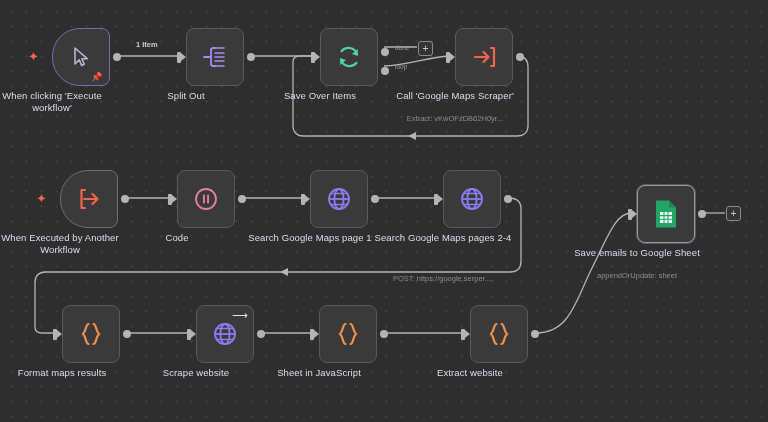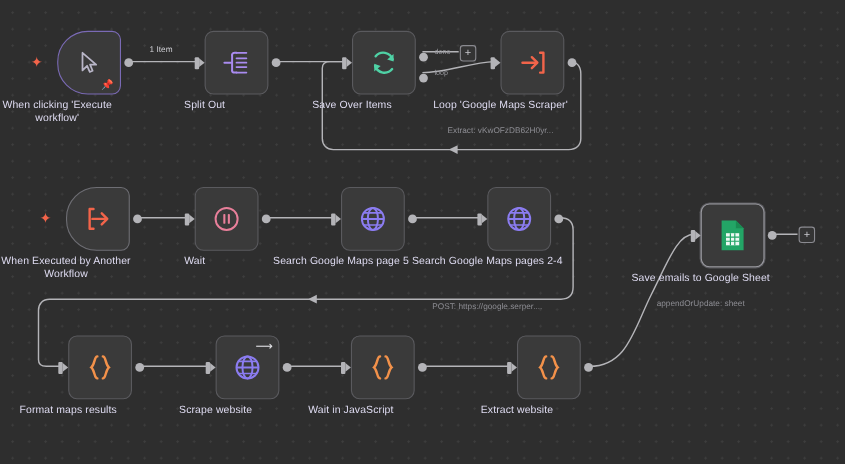--- a/index.html
+++ b/index.html
@@ -124,21 +124,21 @@
 
     <path class="wire" d="M262 333 L313 333"></path>
 
     <path class="wire" d="M385 333 L464 333"></path>
 
     <path class="wire" d="M536 333 C570 333 576 300 592 268 C608 236 616 213 631 213"></path>
 
     <path class="wire" d="M703 213 L725 213"></path>
   </svg>
 
-  <div class="wirelabel" style="left:136px;top:40px;">1 Item</div>
+  <div class="wirelabel" style="left:136px;top:40px;font-weight:bold;">1 Item</div>
 
   <div class="plusbtn" style="left:418px;top:41px;">
     <span>+</span>
   </div>
   <div class="plusbtn" style="left:726px;top:206px;">
     <span>+</span>
   </div>
 
   <div class="bolt" style="left:28px;top:50px;">✦</div>
   <div class="node" style="left:52px;top:28px;">
@@ -197,21 +197,21 @@
       <span>
         <svg class="ic" width="26" height="26" viewBox="0 0 26 26">
           <path d="M20 4 H23 V22 H20" fill="none" stroke="#f2644a" stroke-width="2.2" stroke-linecap="round" stroke-linejoin="round"></path>
           <path d="M4 13 H17" stroke="#f2644a" stroke-width="2.2" stroke-linecap="round"></path>
           <polyline points="12.5,8 17.5,13 12.5,18" fill="none" stroke="#f2644a" stroke-width="2.2" stroke-linecap="round" stroke-linejoin="round"></polyline>
         </svg>
       </span>
       <div class="port in"></div>
       <div class="port out"></div>
     </div>
-    <div class="nlabel">Loop 'Google Maps Scraper'</div>
+    <div class="nlabel">Call 'Google Maps Scraper'</div>
     <div class="nsub" style="top:86px;">Extract: vKwOFzDB62H0yr...</div>
   </div>
 
   <div class="bolt" style="left:36px;top:192px;">✦</div>
   <div class="node" style="left:60px;top:170px;">
     <div class="nbox trigger" style="border-color:#6e6e74;">
       <span>
         <svg class="ic" width="26" height="26" viewBox="0 0 26 26">
           <path d="M9 4 H5.5 V22 H9" fill="none" stroke="#f2644a" stroke-width="2.2" stroke-linecap="round" stroke-linejoin="round"></path>
           <path d="M8 13 H21" stroke="#f2644a" stroke-width="2.2" stroke-linecap="round"></path>
@@ -228,37 +228,37 @@
       <span>
         <svg class="ic" width="26" height="26" viewBox="0 0 26 26">
           <circle cx="13" cy="13" r="10" fill="none" stroke="#e87f9a" stroke-width="1.8"></circle>
           <rect x="10" y="8.5" width="1.9" height="9" rx=".8" fill="#e87f9a"></rect>
           <rect x="14.1" y="8.5" width="1.9" height="9" rx=".8" fill="#e87f9a"></rect>
         </svg>
       </span>
       <div class="port in"></div>
       <div class="port out"></div>
     </div>
-    <div class="nlabel">Wait</div>
+    <div class="nlabel">Code</div>
   </div>
 
   <div class="node" style="left:310px;top:170px;">
     <div class="nbox">
       <span>
         <svg class="ic" width="28" height="28" viewBox="0 0 28 28">
           <circle cx="14" cy="14" r="10" fill="none" stroke="#8b7cf0" stroke-width="1.8"></circle>
           <ellipse cx="14" cy="14" rx="4.6" ry="10" fill="none" stroke="#8b7cf0" stroke-width="1.8"></ellipse>
           <path d="M4 14 H24" stroke="#8b7cf0" stroke-width="1.8"></path>
           <path d="M6 8.5 H22 M6 19.5 H22" stroke="#8b7cf0" stroke-width="1.5"></path>
         </svg>
       </span>
       <div class="port in"></div>
       <div class="port out"></div>
     </div>
-    <div class="nlabel">Search Google Maps page 5</div>
+    <div class="nlabel">Search Google Maps page 1</div>
   </div>
 
   <div class="node" style="left:443px;top:170px;">
     <div class="nbox">
       <span>
         <svg class="ic" width="28" height="28" viewBox="0 0 28 28">
           <circle cx="14" cy="14" r="10" fill="none" stroke="#8b7cf0" stroke-width="1.8"></circle>
           <ellipse cx="14" cy="14" rx="4.6" ry="10" fill="none" stroke="#8b7cf0" stroke-width="1.8"></ellipse>
           <path d="M4 14 H24" stroke="#8b7cf0" stroke-width="1.8"></path>
           <path d="M6 8.5 H22 M6 19.5 H22" stroke="#8b7cf0" stroke-width="1.5"></path>
@@ -323,21 +323,21 @@
     <div class="nbox">
       <span>
         <svg class="ic" width="26" height="26" viewBox="0 0 26 26">
           <path d="M10.5 3 C7.5 3 8.5 10 5 13 C8.5 16 7.5 23 10.5 23" fill="none" stroke="#f2914a" stroke-width="2.2" stroke-linecap="round"></path>
           <path d="M15.5 3 C18.5 3 17.5 10 21 13 C17.5 16 18.5 23 15.5 23" fill="none" stroke="#f2914a" stroke-width="2.2" stroke-linecap="round"></path>
         </svg>
       </span>
       <div class="port in"></div>
       <div class="port out"></div>
     </div>
-    <div class="nlabel">Wait in JavaScript</div>
+    <div class="nlabel">Sheet in JavaScript</div>
   </div>
 
   <div class="node" style="left:470px;top:305px;">
     <div class="nbox">
       <span>
         <svg class="ic" width="26" height="26" viewBox="0 0 26 26">
           <path d="M10.5 3 C7.5 3 8.5 10 5 13 C8.5 16 7.5 23 10.5 23" fill="none" stroke="#f2914a" stroke-width="2.2" stroke-linecap="round"></path>
           <path d="M15.5 3 C18.5 3 17.5 10 21 13 C17.5 16 18.5 23 15.5 23" fill="none" stroke="#f2914a" stroke-width="2.2" stroke-linecap="round"></path>
         </svg>
       </span>

